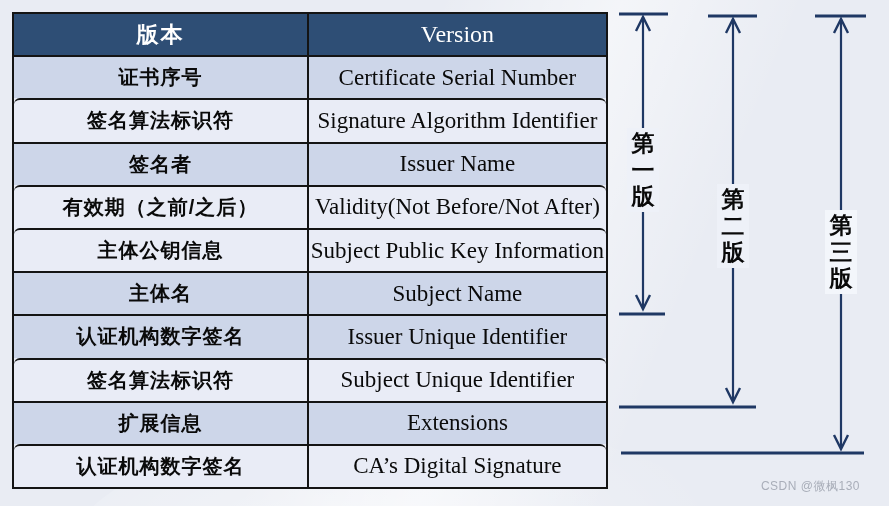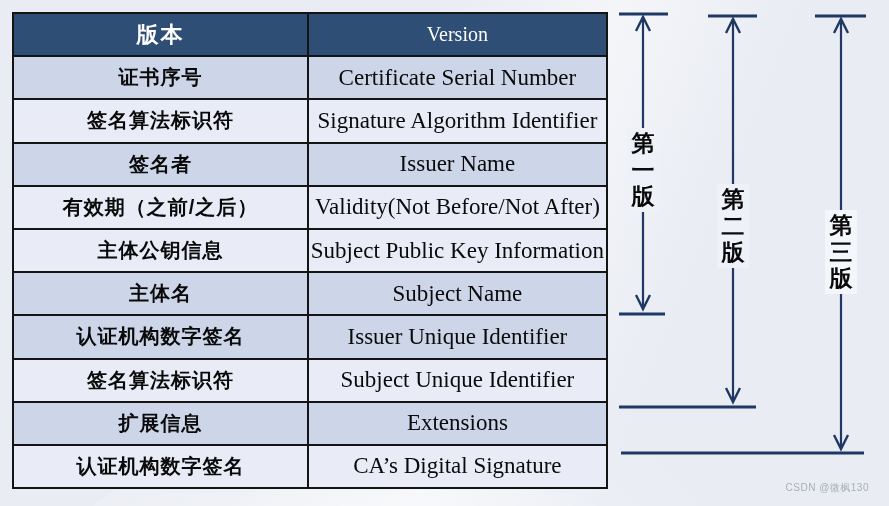--- a/index.html
+++ b/index.html
@@ -28,51 +28,51 @@
   .tbl {
     position:absolute; left:12px; top:12px; width:596px; height:477px;
     border:2px solid var(--border, #141414);
     display:flex; flex-direction:column;
     background: var(--row-alt-b, #e9ecf6);
   }
   .trow { flex:1; display:flex; align-items:stretch; min-height:0; }
   .trow + .trow { border-top:2px solid var(--border, #141414); }
   .trow.header { background: var(--header-bg, #2e4e75); }
   .trow.alt-a { background: var(--row-alt-a, #cdd6e9); }
-  .trow.alt-b { background: var(--row-alt-b, #e9ecf6); }
+  .trow.alt-b { background: var(--row-alt-b, #e9ecf6); border-radius: 6px; }
   .cell { display:flex; align-items:center; justify-content:center; overflow:hidden; }
   .cell.cn {
     width:49.8%; border-right:2px solid var(--border, #141414);
     font-size:20px; font-weight:600; color:#0a0a0a; letter-spacing:1px;
   }
   .cell.en {
     flex:1; font-family:"Liberation Serif","DejaVu Serif",serif;
     font-size:23px; color:#0a0a0a;
   }
   .trow.header .cell.cn { font-size:22px; font-weight:700; color:var(--header-text,#fff); letter-spacing:2px; }
-  .trow.header .cell.en { font-size:20px; color:var(--header-text,#fff); }
+  .trow.header .cell.en { font-size:24px; color:var(--header-text,#fff); }
 
   
   svg.overlay { position:absolute; left:0; top:0; pointer-events:none; }
   svg.overlay g.arrow { color: var(--arrow, #1f3864); }
 
   
   .vlabel {
     position:absolute; width:32px; text-align:center;
     font-size:23px; font-weight:600; color:#0a0a0a;
     line-height:1.16; word-break:break-all; padding:2px 0;
     background:#eef1f8;
   }
   #vlabel-1 { left:627px; top:128px; }
   #vlabel-2 { left:717px; top:184px; }
   #vlabel-3 { left:825px; top:210px; background:#f3f6fb; }
 
   .watermark {
-    position:absolute; right:20px; bottom:11px;
-    font-size:10px; color: var(--watermark, #a9aeb9); letter-spacing:0.5px;
+    position:absolute; right:29px; bottom:11px;
+    font-size:12px; color: var(--watermark, #a9aeb9); letter-spacing:0.5px;
   }
 </style>
 </head>
 <body>
 
 <div class="page">
   <div class="swoosh-a"></div>
   <div class="swoosh-b"></div>
 
   <div class="tbl" id="cert-table">

